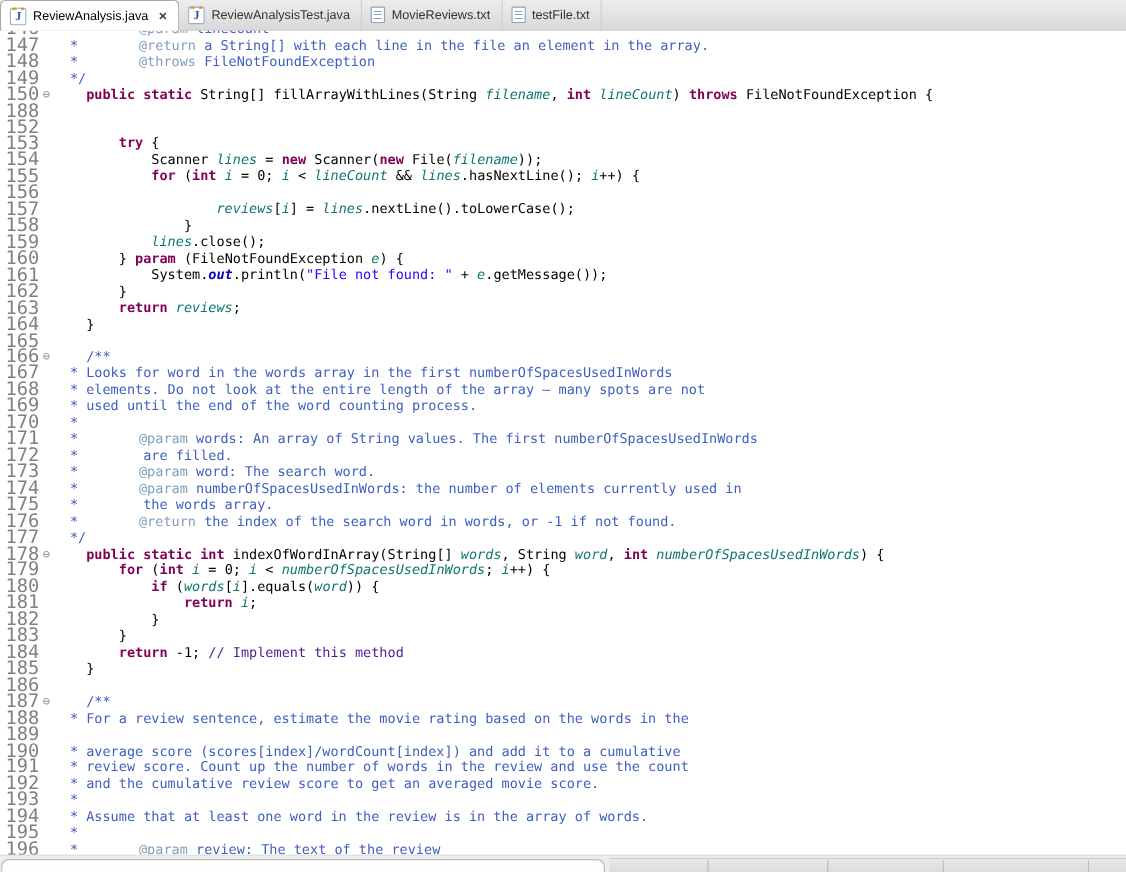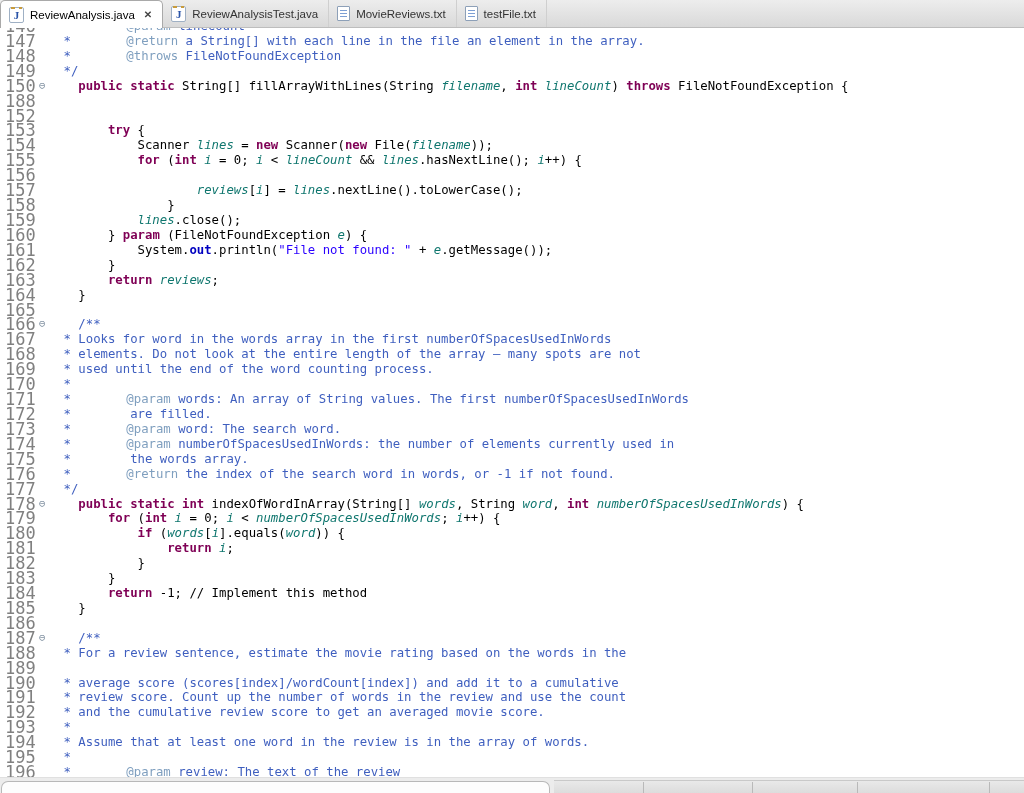--- a/index.html
+++ b/index.html
@@ -67,23 +67,23 @@
   .fold{
     flex:0 0 13px;text-align:center;color:#8494a4;font-size:11px;line-height:14.93px;
   }
   .codeline{white-space:pre;}
   
   .tp{color:#000000;}
   .tk{color:#7f0055;font-weight:bold;}
   .tc{color:#3f5fbf;}
   .tt{color:#7f9fbf;margin-left:48px;}
   .ts{color:#2a00ff;}
-  .tg{color:#000000;}
+  .tg{color:#4c1d95;}
   .tv{color:#0f766e;font-style:italic;}
-  .tf{color:#0000c0;font-weight:bold;}
+  .tf{color:#0000c0;font-weight:bold;font-style:italic;}
   
   .bottomstrip{
     position:absolute;left:0;right:0;bottom:0;height:15px;
     background:#ececec;border-top:1px solid #e0e0e0;
   }
   .bpanel{
     position:absolute;left:1px;top:3px;width:547px;height:12px;
     background:#fdfdfd;border:1px solid #b8b8b8;border-bottom:none;
     border-radius:7px 7px 0 0;
   }

